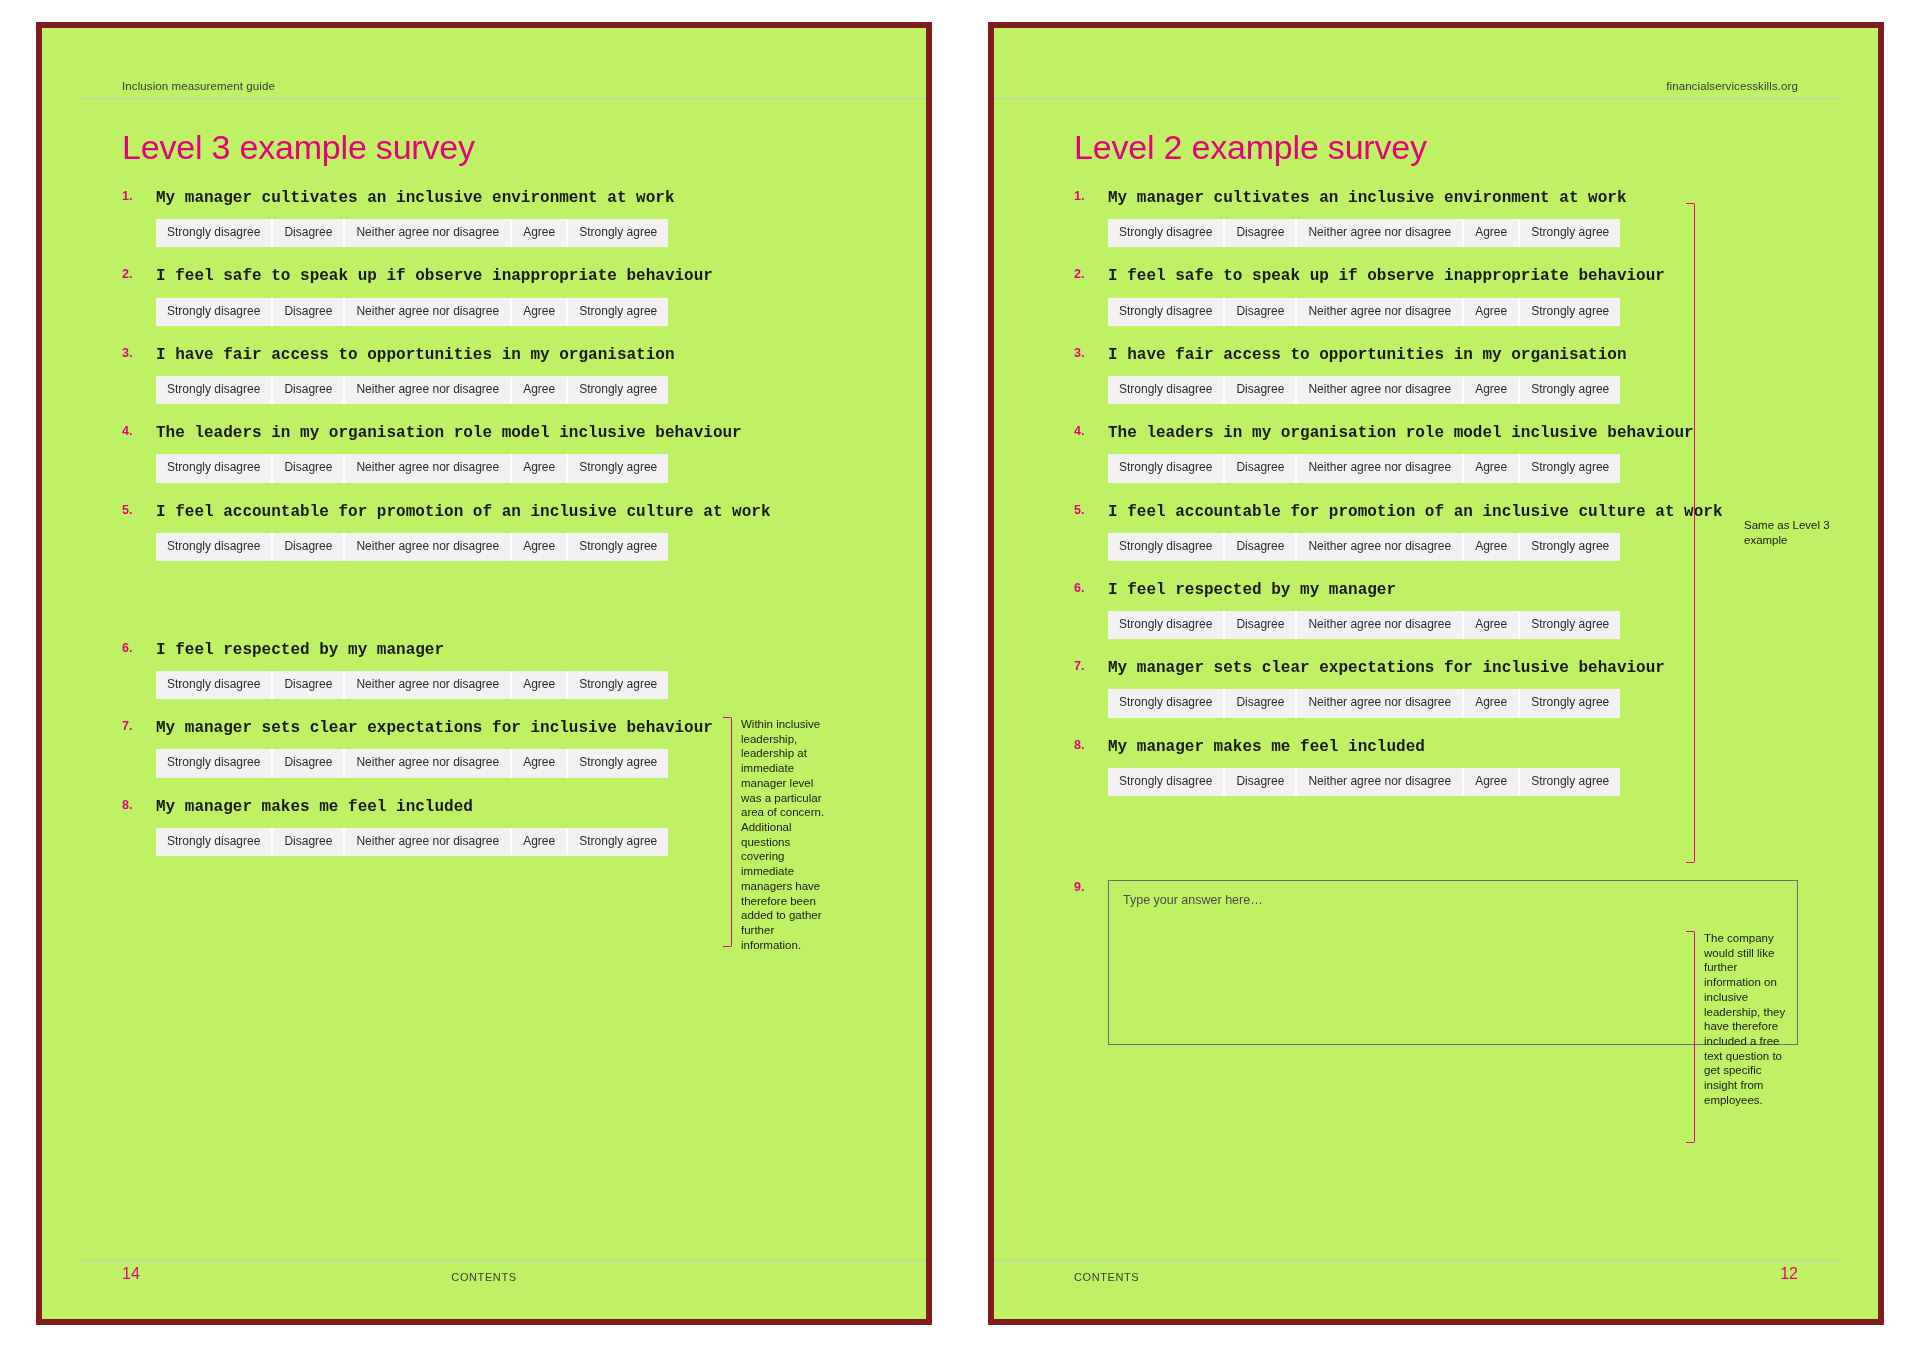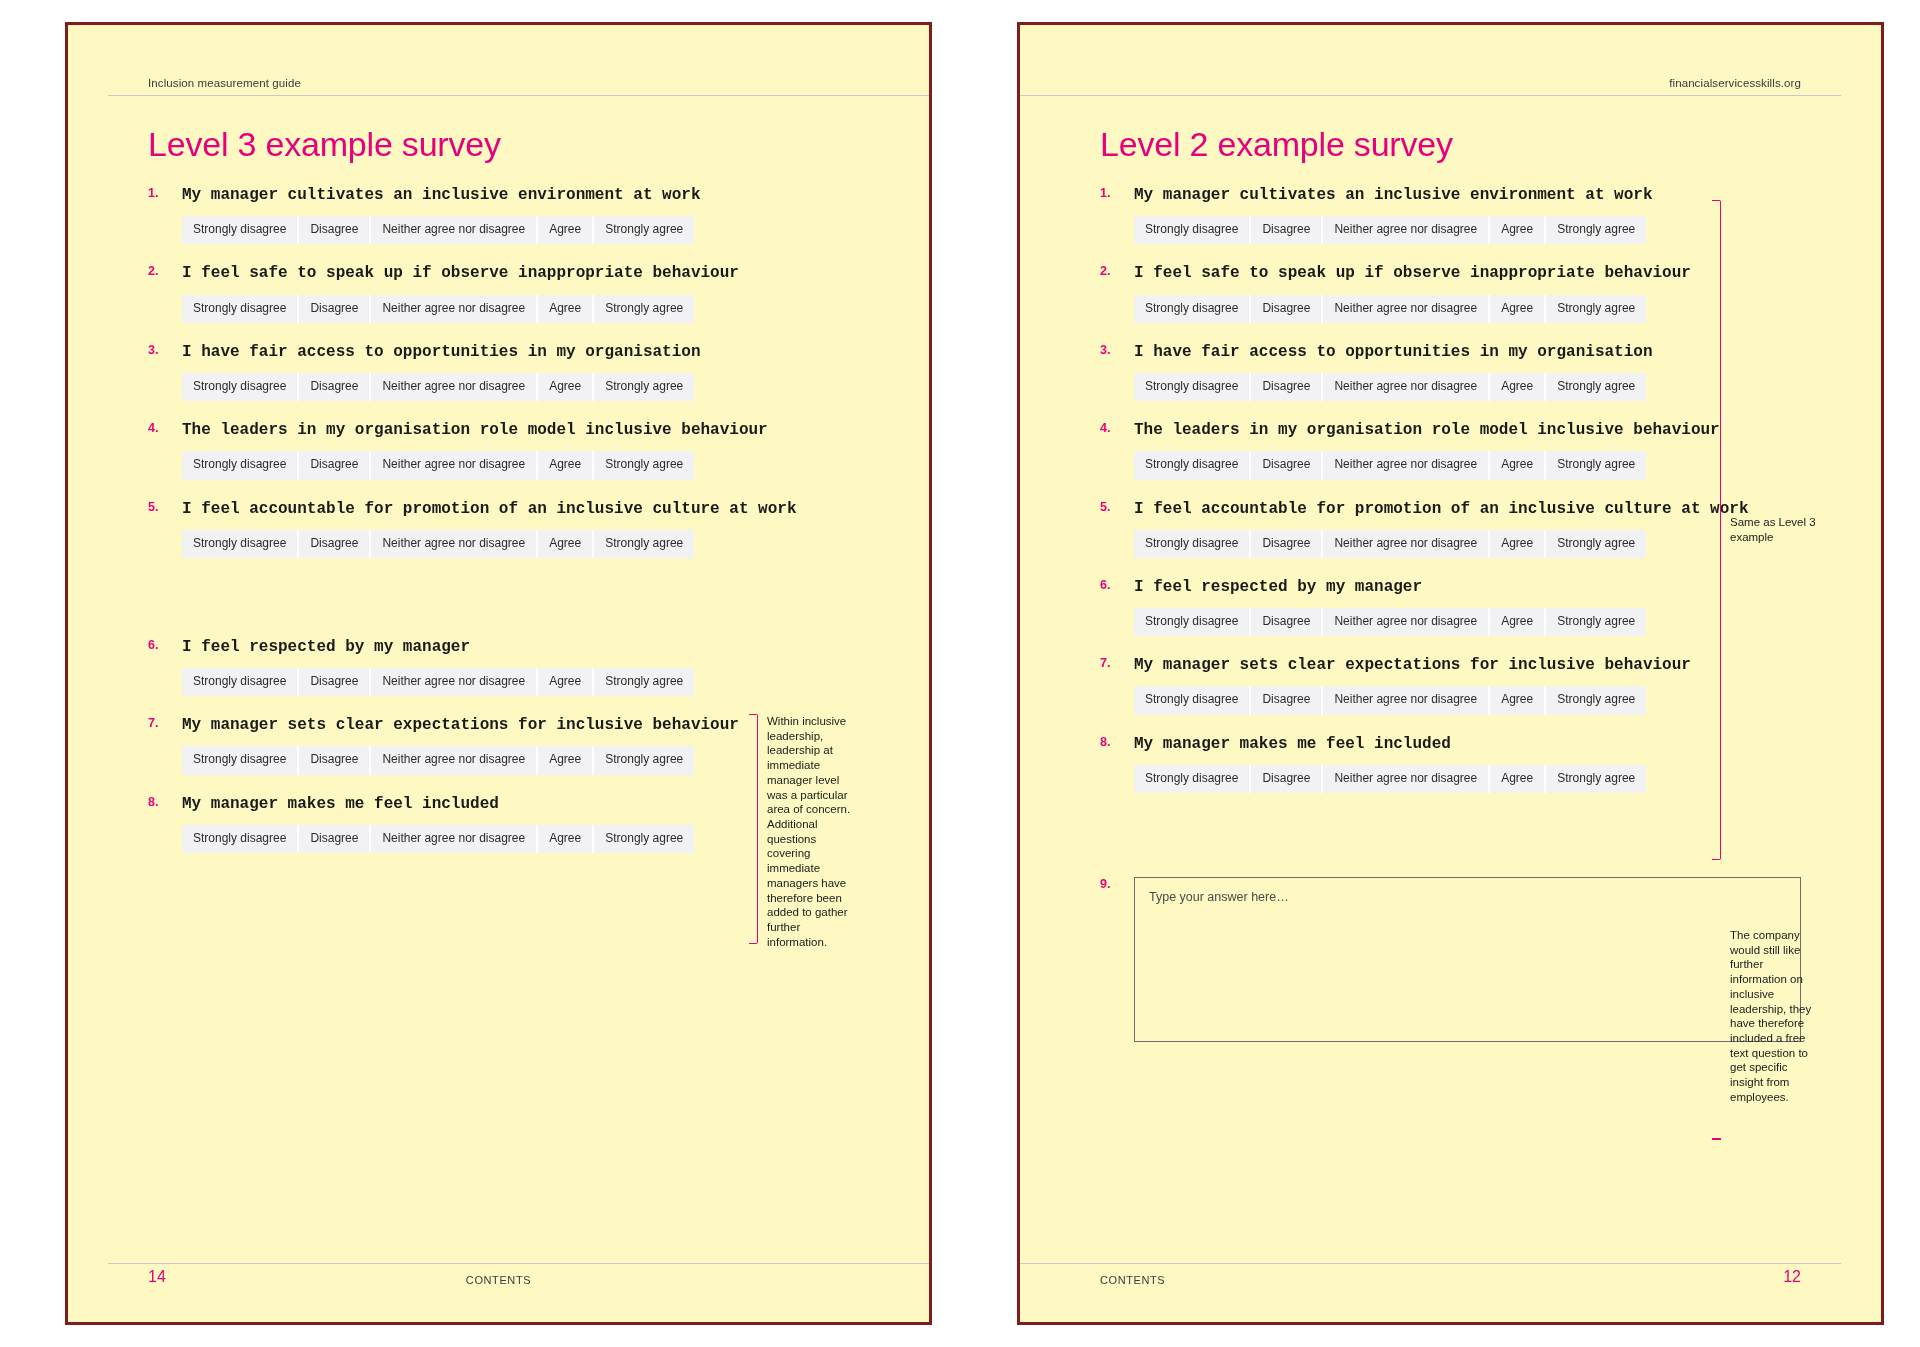--- a/index.html
+++ b/index.html
@@ -15,25 +15,24 @@
   }
   .spread {
     position: absolute;
     inset: 0;
     display: flex;
     gap: 56px;
     padding: 22px 36px;
   }
   .page {
     position: relative;
-    background: #fef9c3;
-    border: 3px solid #7f1d1d;
+    background: #bef264;
+    border: 6px solid #7f1d1d;
     flex: 1 1 0;
     min-width: 0;
-    margin-left: 29px;
   }
   
   .hdr-rule {
     position: absolute;
     top: 70px;
     height: 1px;
     background: #c9c9c9;
   }
   .ftr-rule {
     position: absolute;
@@ -393,26 +392,26 @@
 
         <div class="gap-block" style="height:52px;"></div>
 
         <div class="q">
           <div class="num">9.</div>
           <div class="answer-box">
             <div class="placeholder">Type your answer here…</div>
           </div>
         </div>
 
-        <div class="annot" style="top:14px; left:612px; height:660px;">
+        <div class="annot" style="top:14px; left:612px; height:660px;gap:40px;">
           <div class="bracket"></div>
           <div class="label" style="align-self:center;">Same as Level 3 example</div>
         </div>
 
-        <div class="annot" style="top:742px; left:612px; height:212px;align-items:flex-end;">
+        <div class="annot" style="top:742px; left:612px; height:212px;">
           <div class="bracket"></div>
           <div class="label" style="align-self:flex-start; width:92px;">The company would still like further information on inclusive leadership, they have therefore included a free text question to get specific insight from employees.</div>
         </div>
 
       </div>
     </div>
 
     <div class="ftr-rule"></div>
     <div class="ftr pagenum">12</div>
     <div class="ftr contents">CONTENTS</div>

